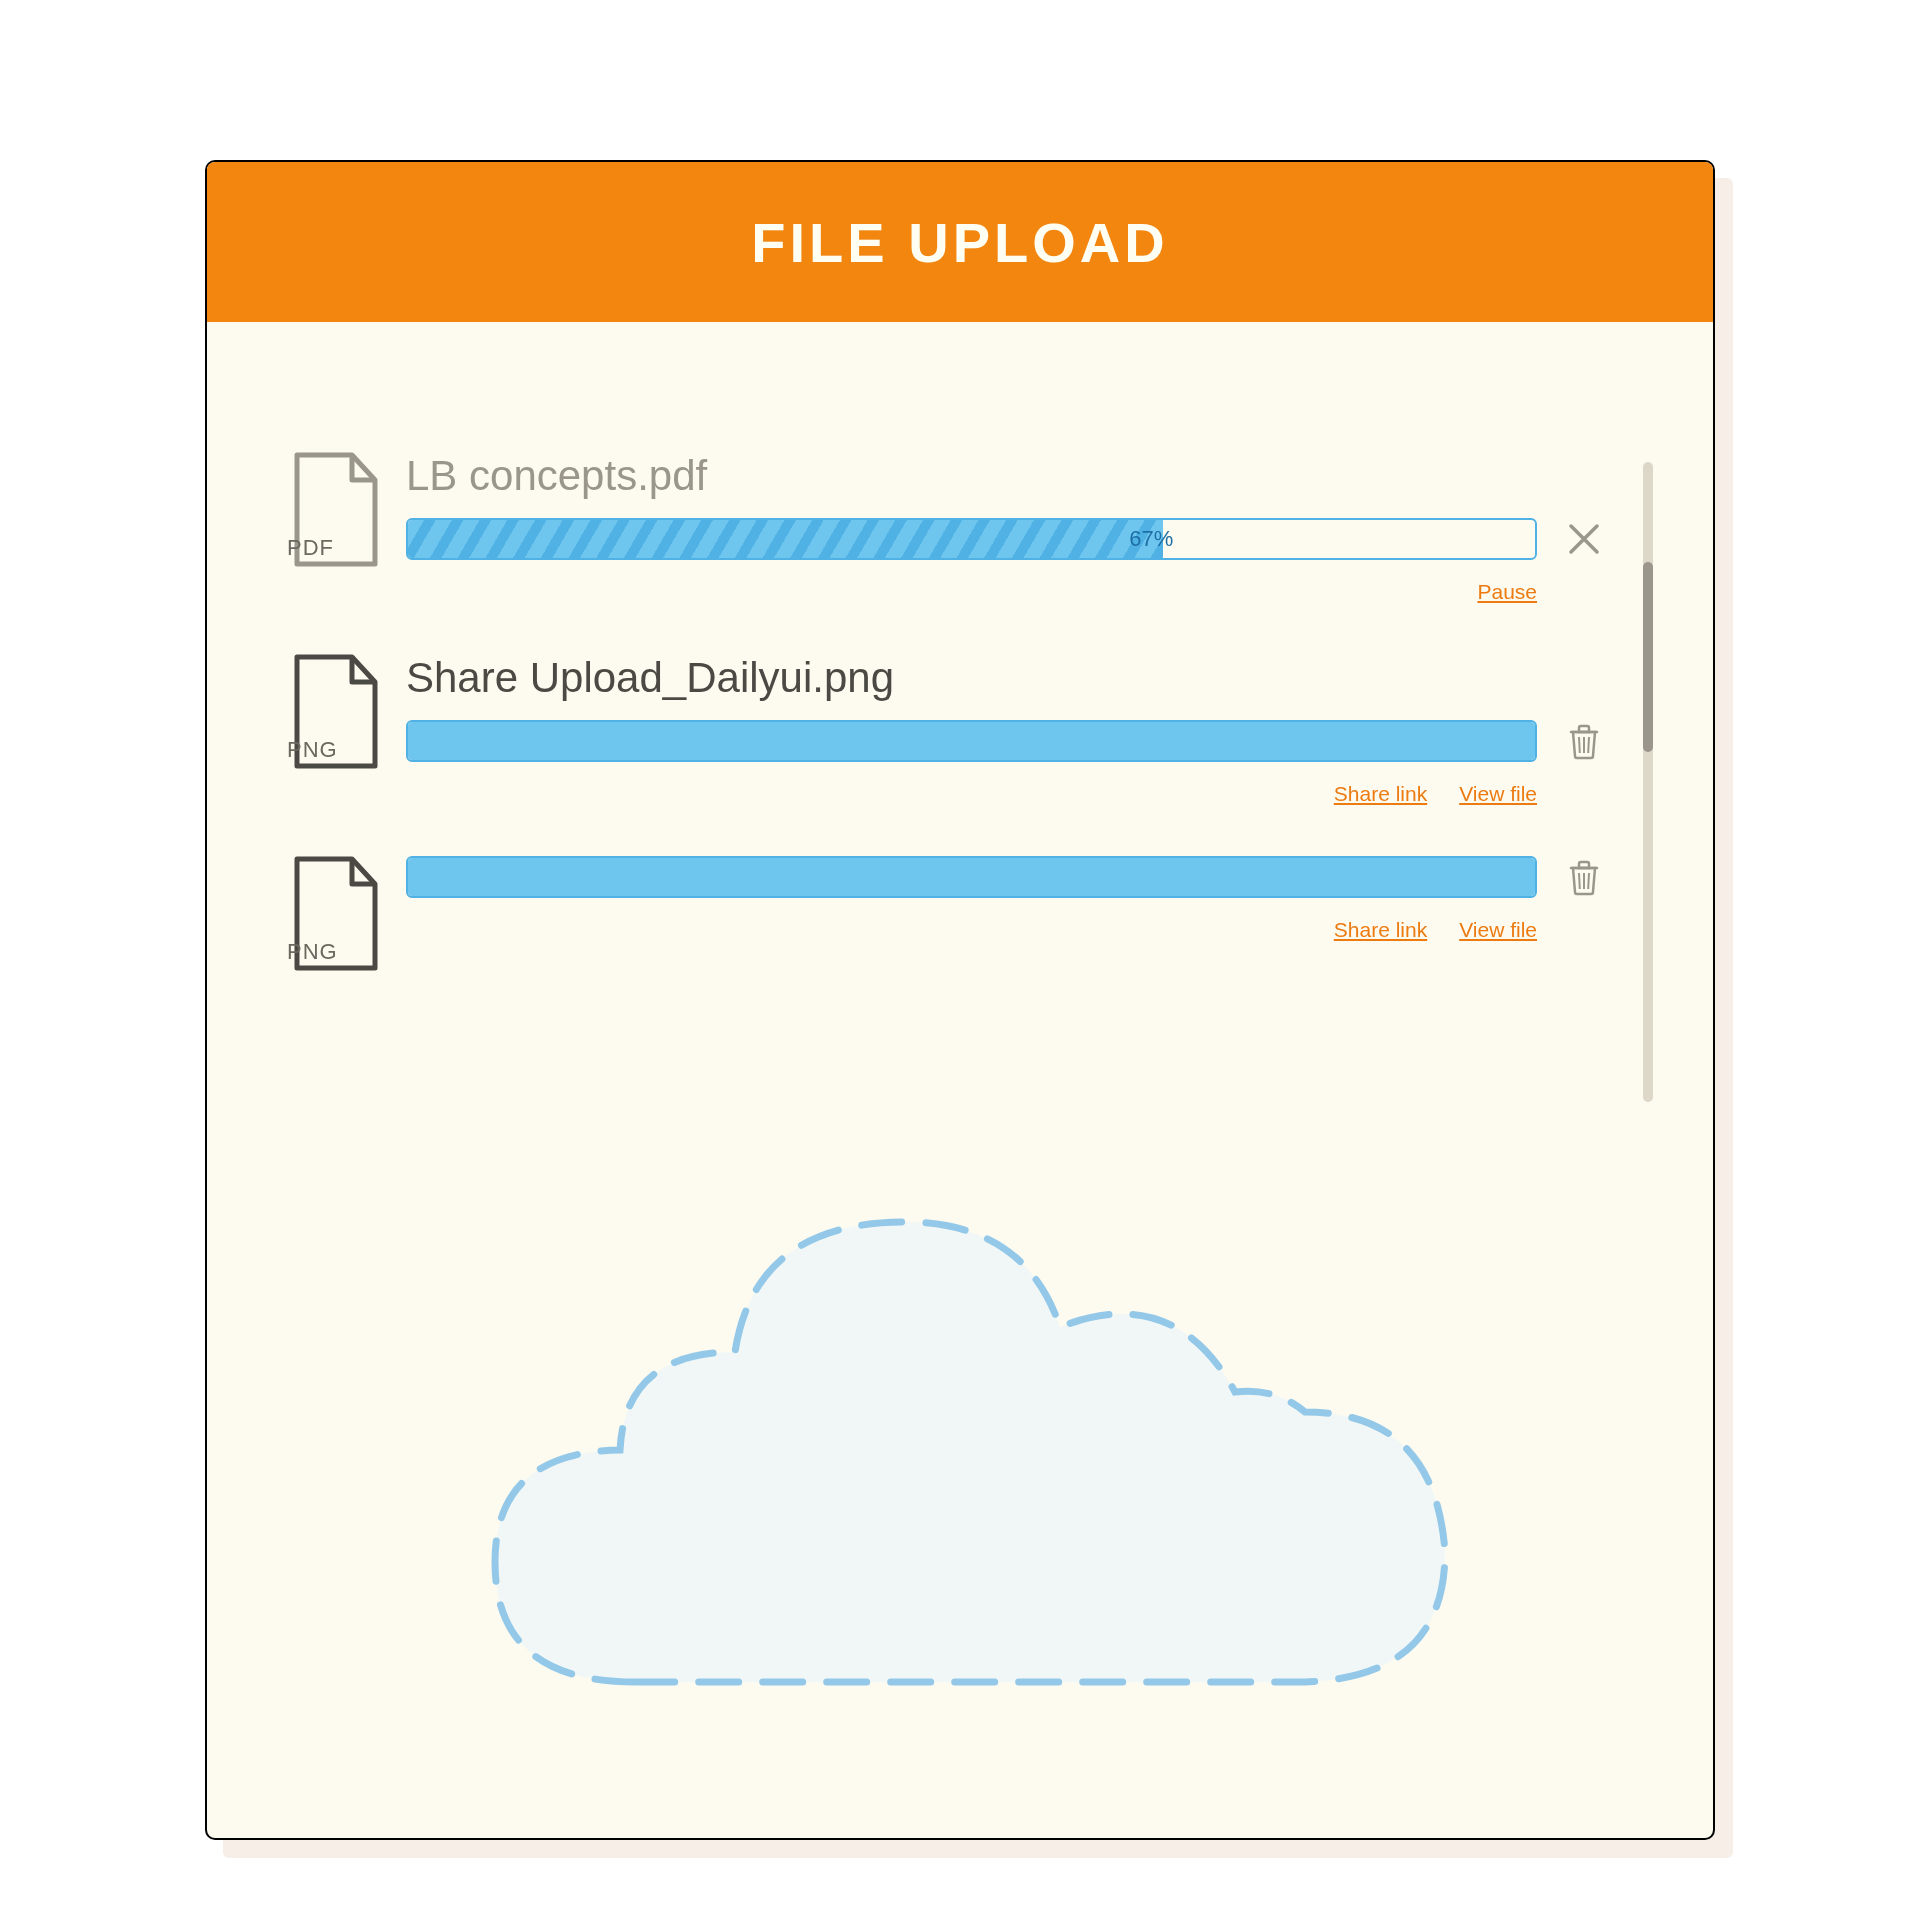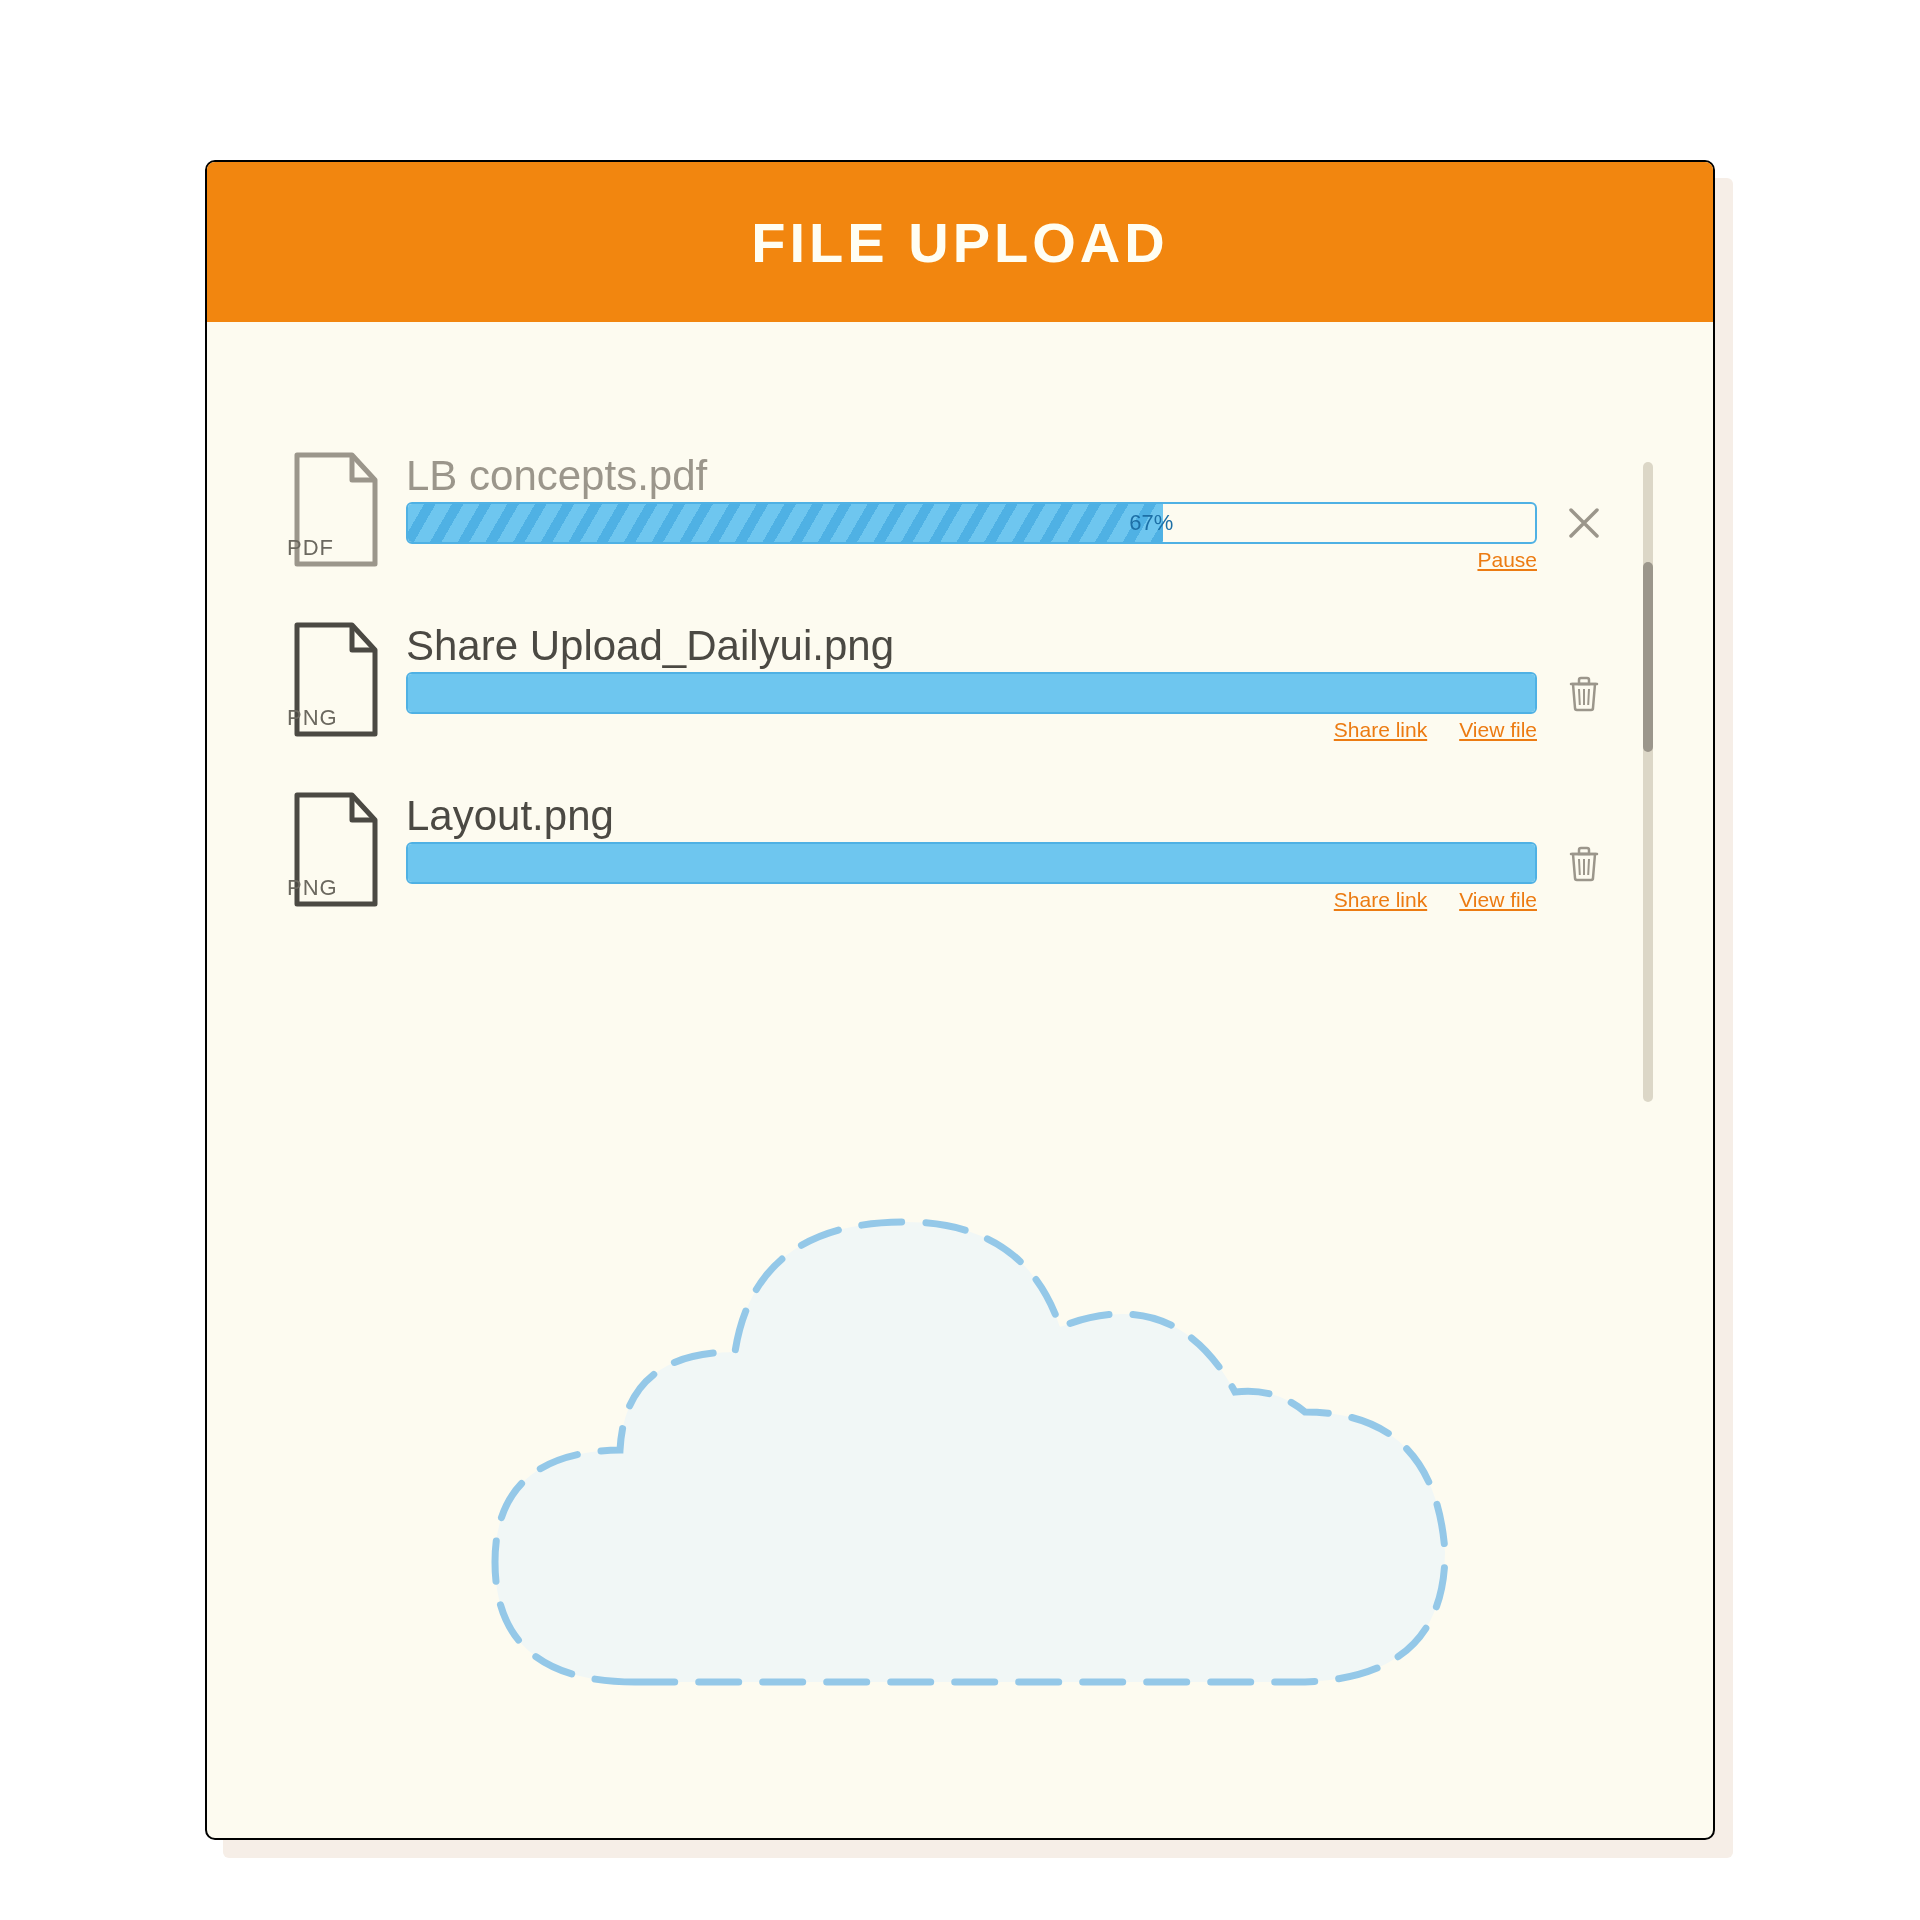--- a/index.html
+++ b/index.html
@@ -110,21 +110,21 @@
     text-align: left;
     font-size: 22px;
     color: #6b685f;
     font-weight: 400;
     letter-spacing: 1px;
   }
   .file-main {
     flex: 1;
     display: flex;
     flex-direction: column;
-    gap: 2px;
+    gap: 18px;
   }
   .file-name {
     font-size: 42px;
     color: #4b4943;
     font-weight: 400;
   }
   .file-name.in-progress {
     color: #9b968b;
   }
   .progress-row {
@@ -320,21 +320,20 @@
 
           <div class="file-row">
             <div class="file-icon">
               <svg viewBox="0 0 95 115">
                 <path d="M10 3 L65 3 L88 28 L88 112 L10 112 Z" fill="#fdfbf0" stroke="#4b4943" stroke-width="5" stroke-linejoin="round"></path>
                 <path d="M65 3 L65 28 L88 28" fill="none" stroke="#4b4943" stroke-width="5" stroke-linejoin="round"></path>
               </svg>
               <span class="file-ext">PNG</span>
             </div>
             <div class="file-main">
-              <div class="file-name">Layout.png</div>
               <div class="progress-row">
                 <div class="progress-bar">
                   <div class="progress-fill" style="width:100%"></div>
                 </div>
                 <div class="action-icon">
                   <svg viewBox="0 0 38 38">
                     <path d="M8 10 L30 10 L28 34 Q28 36 26 36 L12 36 Q10 36 10 34 Z" fill="none" stroke="#9b968b" stroke-width="2.5"></path>
                     <path d="M6 10 L32 10" stroke="#9b968b" stroke-width="2.5" stroke-linecap="round"></path>
                     <path d="M14 6 Q14 4 16 4 L22 4 Q24 4 24 6 L24 10 L14 10 Z" fill="none" stroke="#9b968b" stroke-width="2.5"></path>
                     <path d="M14 15 L14.8 31 M19 15 L19 31 M24 15 L23.2 31" stroke="#9b968b" stroke-width="2"></path>

